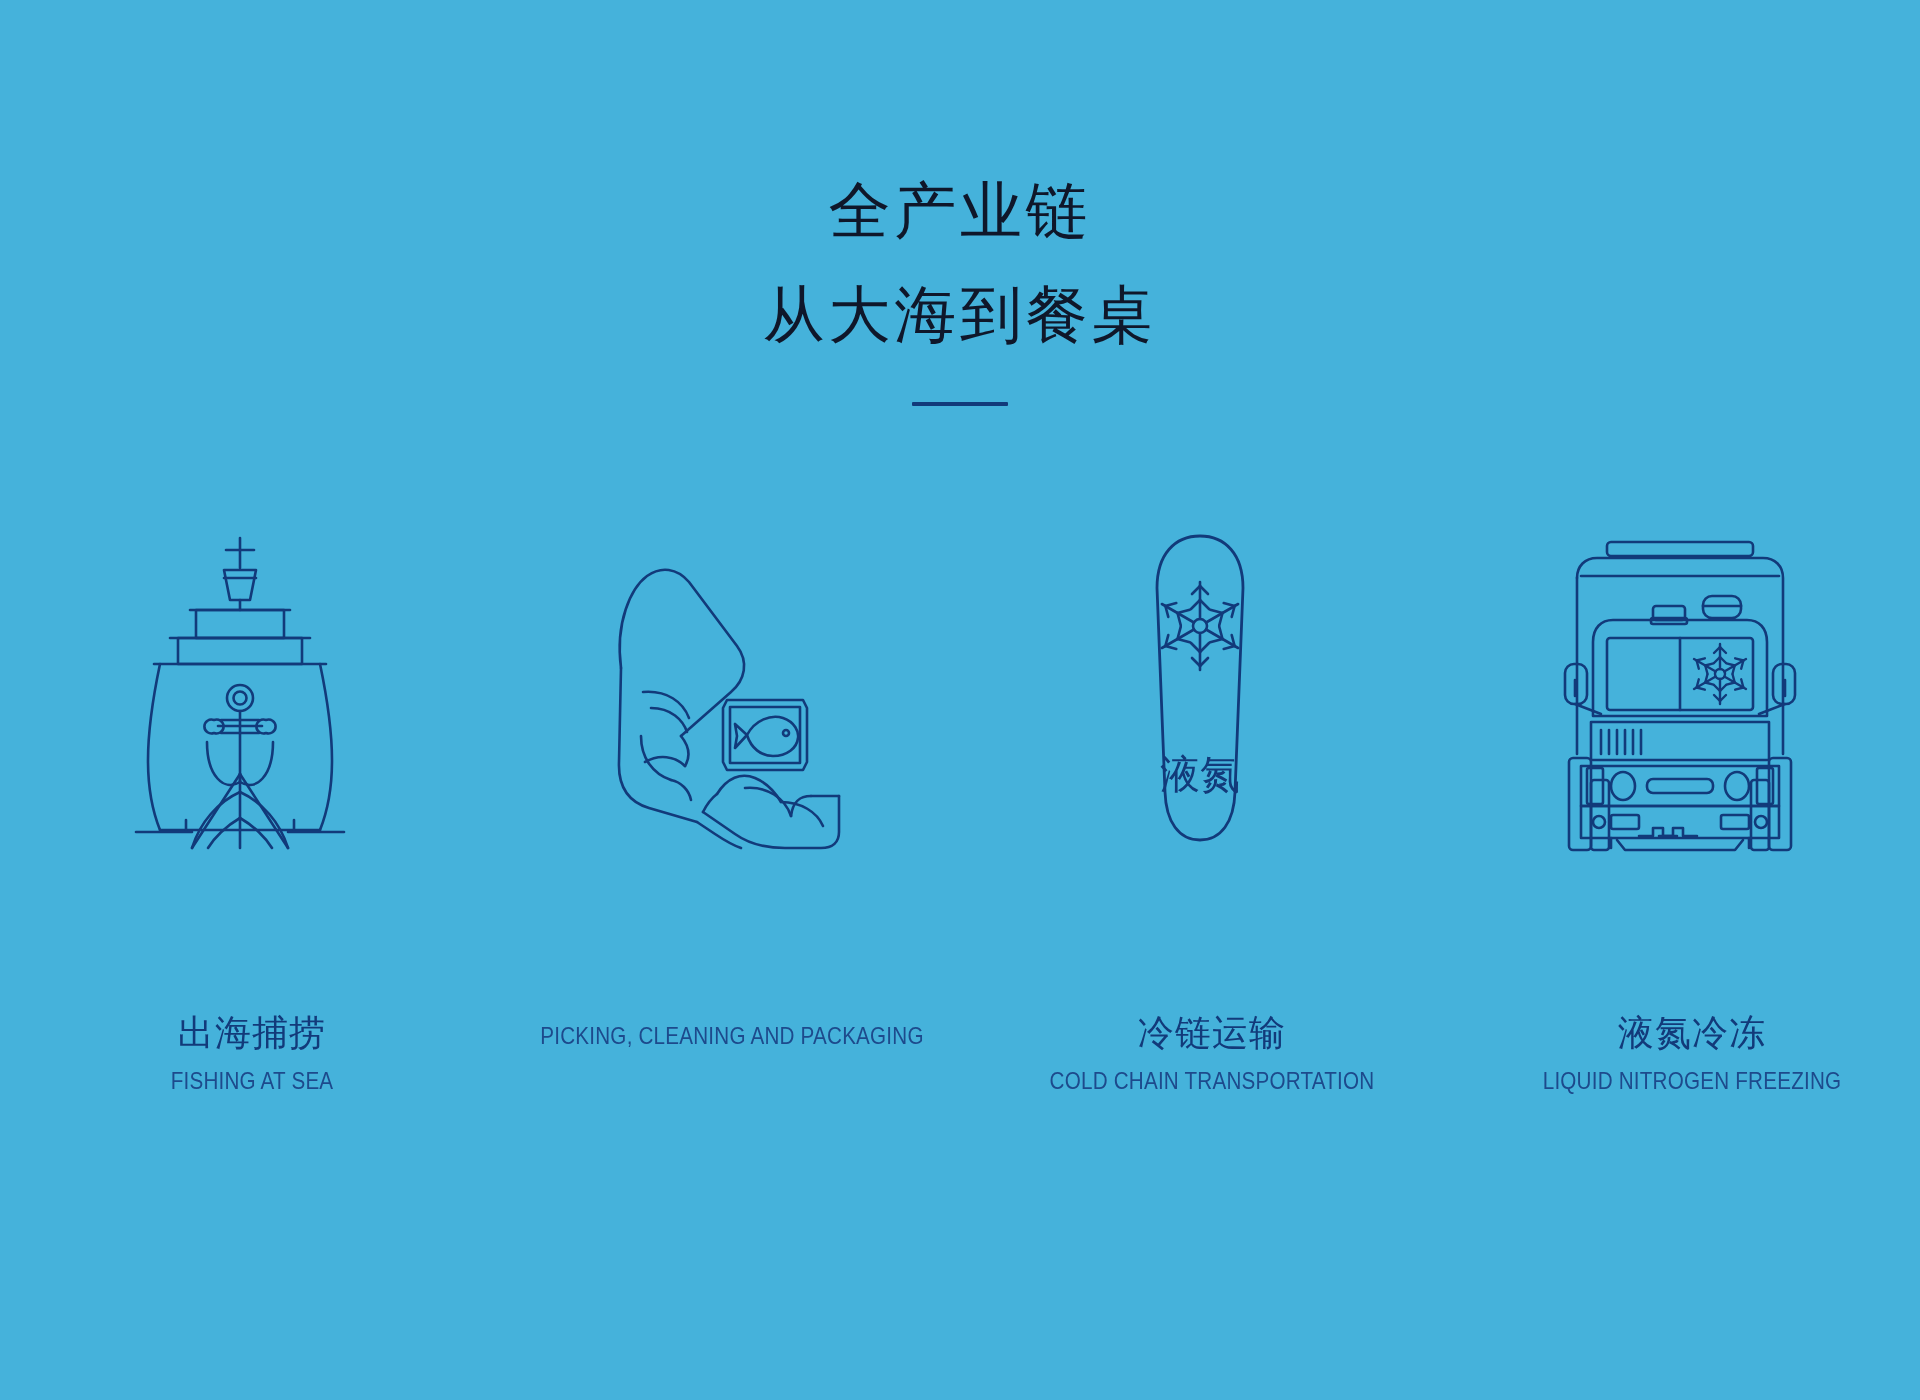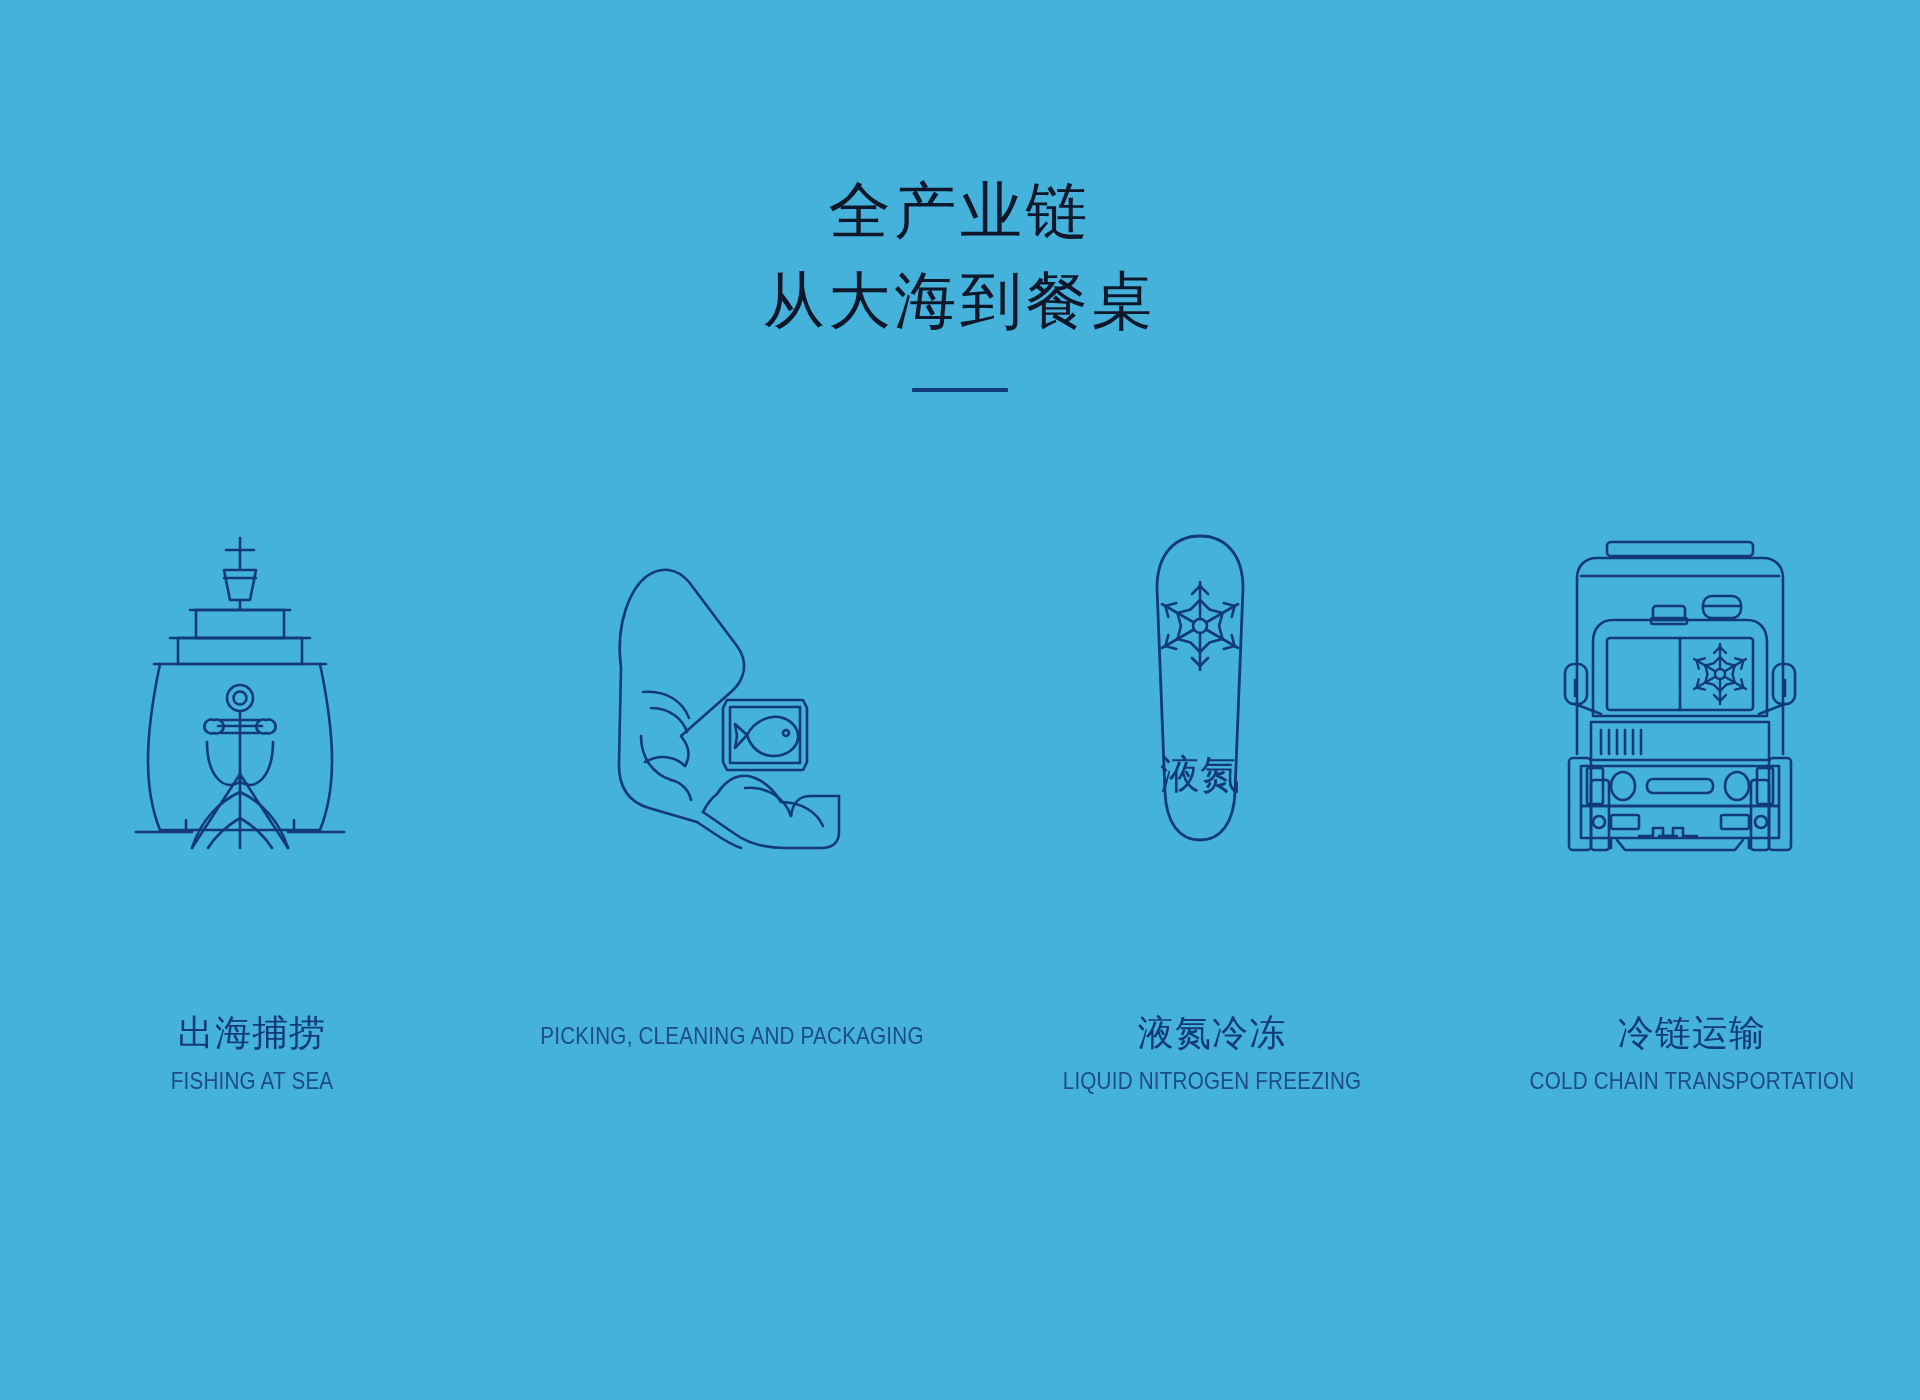--- a/index.html
+++ b/index.html
@@ -23,21 +23,21 @@
     text-align:center;
   }
   .title-line {
     color:#0f172a;
     font-family:"Liberation Serif", "DejaVu Serif", serif;
     font-weight:400;
     letter-spacing:0.06em;
     line-height:1.0;
   }
   .title-line-1 { font-size:62px; }
-  .title-line-2 { font-size:62px; margin-top:28px; }
+  .title-line-2 { font-size:62px; margin-top:42px; }
 
   .divider {
     width:96px; height:4px;
     background:#123a7a;
     margin:56px auto 0 auto;
     border-radius:1px;
   }
 
   
   .steps {
@@ -381,24 +381,24 @@
     <div class="label-block">
       <div class="label-cn">出海捕捞</div>
       <div class="label-en">FISHING AT SEA</div>
     </div>
 
     <div class="label-block">
       <div class="label-en">PICKING, CLEANING AND PACKAGING</div>
     </div>
 
     <div class="label-block">
+      <div class="label-cn">冷链运输</div>
+      <div class="label-en">COLD CHAIN TRANSPORTATION</div>
+    </div>
+
+    <div class="label-block">
       <div class="label-cn">液氮冷冻</div>
       <div class="label-en">LIQUID NITROGEN FREEZING</div>
     </div>
 
-    <div class="label-block">
-      <div class="label-cn">冷链运输</div>
-      <div class="label-en">COLD CHAIN TRANSPORTATION</div>
-    </div>
-
   </div>
 
 </div>
 
 </body></html>

